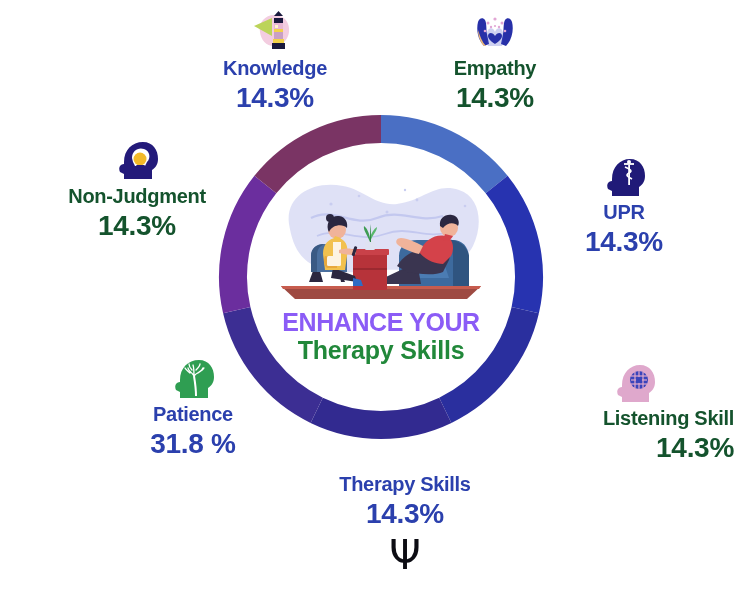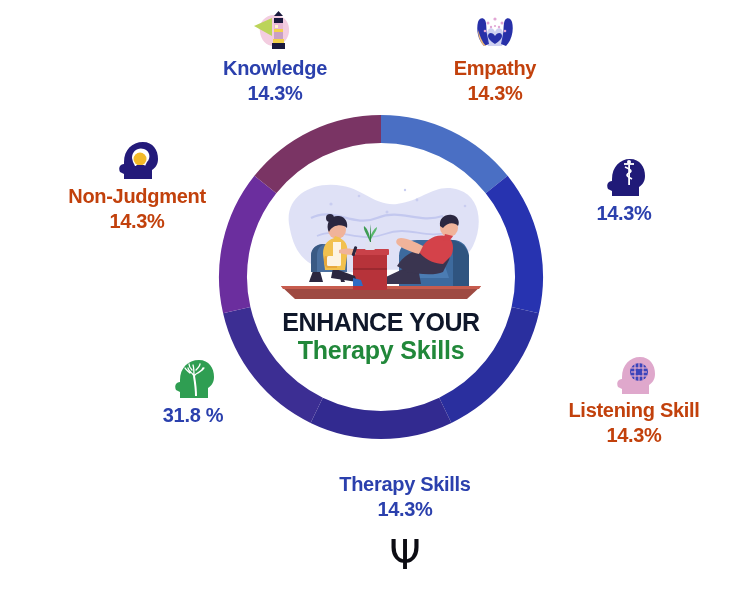--- a/index.html
+++ b/index.html
@@ -37,21 +37,21 @@
     position: absolute;
     left: 258px;
     top: 160px;
     width: 246px;
     text-align: center;
   }
   .illo { width: 228px; height: 142px; display:block; margin: 0 auto 6px auto; }
   .center-line1 {
     font-size: 25px;
     font-weight: bold;
-    color: #0f172a;
+    color: #8b5cf6;
     letter-spacing: -0.4px;
     line-height: 1.12;
     white-space: nowrap;
   }
   .center-line2 {
     font-size: 25px;
     font-weight: bold;
     color: #21883a;
     letter-spacing: -0.2px;
     line-height: 1.18;
@@ -71,36 +71,36 @@
     width: 50px;
   }
   .node .lab {
     font-size: 20px;
     font-weight: bold;
     line-height: 1.18;
     white-space: nowrap;
     letter-spacing: -0.3px;
   }
   .node .pct {
-    font-size: 20px;
+    font-size: 28px;
     font-weight: bold;
     line-height: 1.2;
     white-space: nowrap;
     letter-spacing: -0.3px;
   }
   .blue-txt  { color: #2b40ad; }
-  .green-txt { color: #c2410c; }
+  .green-txt { color: #14532d; }
 
   
   #node-knowledge      { left: 175px; top: 6px;   }
   #node-empathy        { left: 395px; top: 6px;   }
   #node-nonjudgment    { left: 37px;  top: 134px; }
   #node-upr            { left: 524px; top: 150px; }
   #node-patience       { left: 93px;  top: 352px; }
-  #node-listening      { left: 534px; top: 348px; }
+  #node-listening      { left: 534px; top: 356px; text-align: right; }
   #node-therapyskills  { left: 305px; top: 473px; }
 
   .psi {
     position: absolute;
     left: 305px;
     top: 535px;
     width: 200px;
     text-align: center;
     font-family: "DejaVu Sans", sans-serif;
     font-size: 40px;
@@ -261,32 +261,34 @@
 
   <div class="node" id="node-upr">
     <svg class="ic" viewBox="0 0 50 50" xmlns="http://www.w3.org/2000/svg">
       <path d="M13,46 L13,29 C13,17 21,9 31,9 C41,9 46,17 46,26 C46,32 43,35 40,37 L40,46 Z" fill="#201a78"></path>
       <path d="M13,31 C9,31 7,35 9,39 L13,41 Z" fill="#201a78"></path>
       <rect x="29.2" y="15" width="1.8" height="20" fill="#ffffff"></rect>
       <path d="M26,17 C31,19 34,21 30,23 C26,25 29,27 33,29" fill="none" stroke="#ffffff" stroke-width="1.8"></path>
       <path d="M25,14 L35,14" stroke="#ffffff" stroke-width="1.8"></path>
       <circle cx="30" cy="12" r="2" fill="#ffffff"></circle>
     </svg>
+    <div class="lab blue-txt">UPR</div>
     <div class="pct blue-txt">14.3%</div>
   </div>
 
   <div class="node" id="node-patience">
     <svg class="ic" viewBox="0 0 50 50" xmlns="http://www.w3.org/2000/svg">
       <path d="M12,46 L12,28 C12,16 20,8 31,8 C41,8 46,16 46,25 C46,31 43,34 40,36 L40,46 Z" fill="#2f9e52"></path>
       <path d="M12,30 C8,30 6,34 8,38 L12,40 Z" fill="#2f9e52"></path>
       <path d="M28,44 C28,36 27,30 26,24" fill="none" stroke="#ffffff" stroke-width="2"></path>
       <path d="M26,24 C24,20 20,19 20,16 M26,24 C29,20 34,20 35,16 M26,24 C26,19 26,16 25,13
                M22,21 C20,19 18,18 17,16 M30,21 C33,19 35,18 36,16
                M24,18 C22,16 21,14 21,12 M28,18 C30,16 32,14 32,12" fill="none" stroke="#ffffff" stroke-width="1.3" stroke-linecap="round"></path>
     </svg>
+    <div class="lab blue-txt">Patience</div>
     <div class="pct blue-txt">31.8 %</div>
   </div>
 
   <div class="node" id="node-listening">
     <svg class="ic" viewBox="0 0 50 50" xmlns="http://www.w3.org/2000/svg">
       <path d="M13,46 L13,29 C13,17 21,9 31,9 C41,9 46,17 46,26 C46,32 43,35 40,37 L40,46 Z" fill="#dfa8cc"></path>
       <path d="M13,31 C9,31 7,35 9,39 L13,41 Z" fill="#dfa8cc"></path>
       <circle cx="30" cy="24" r="9" fill="#3a44bb"></circle>
       <g stroke="#dfa8cc" stroke-width="1.2">
         <path d="M22,20 L38,20"></path>

